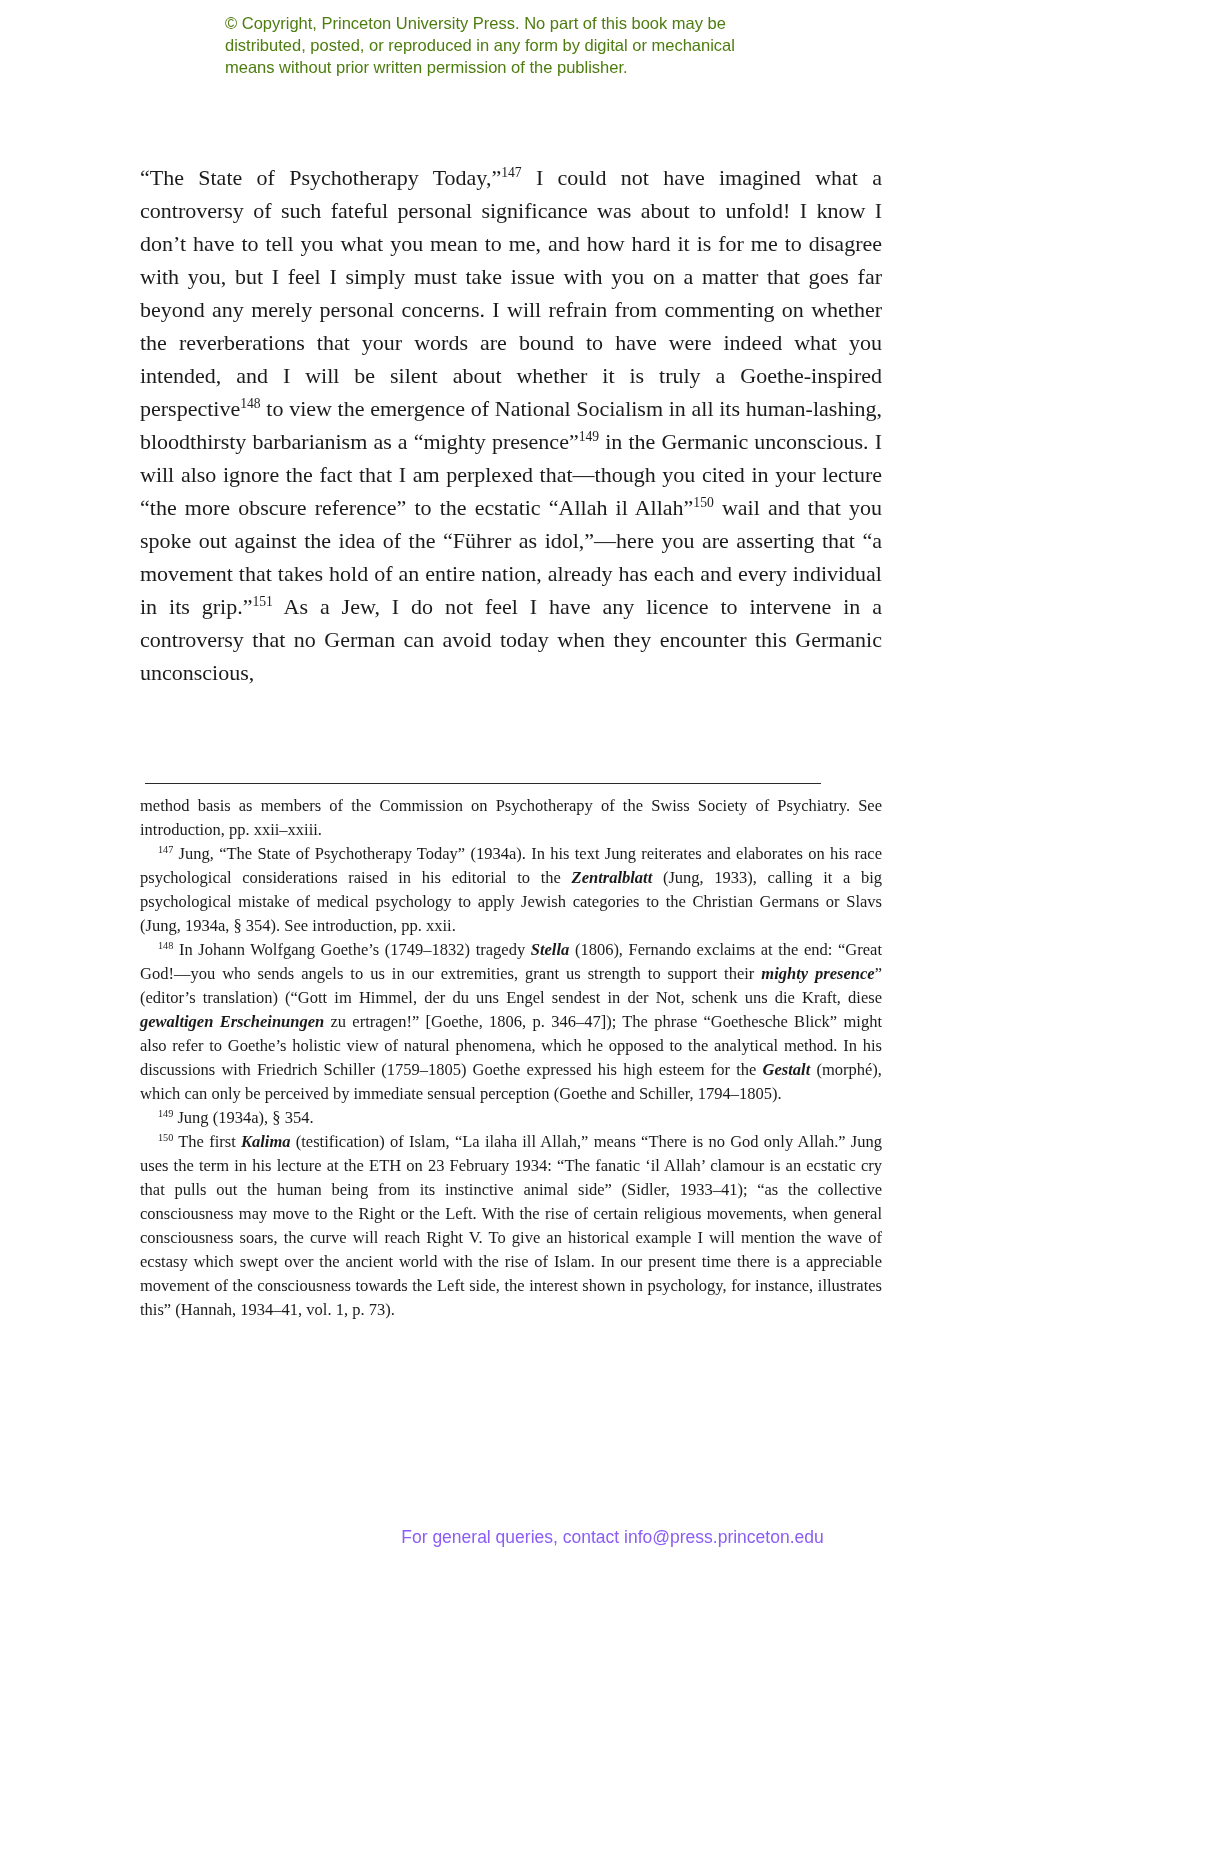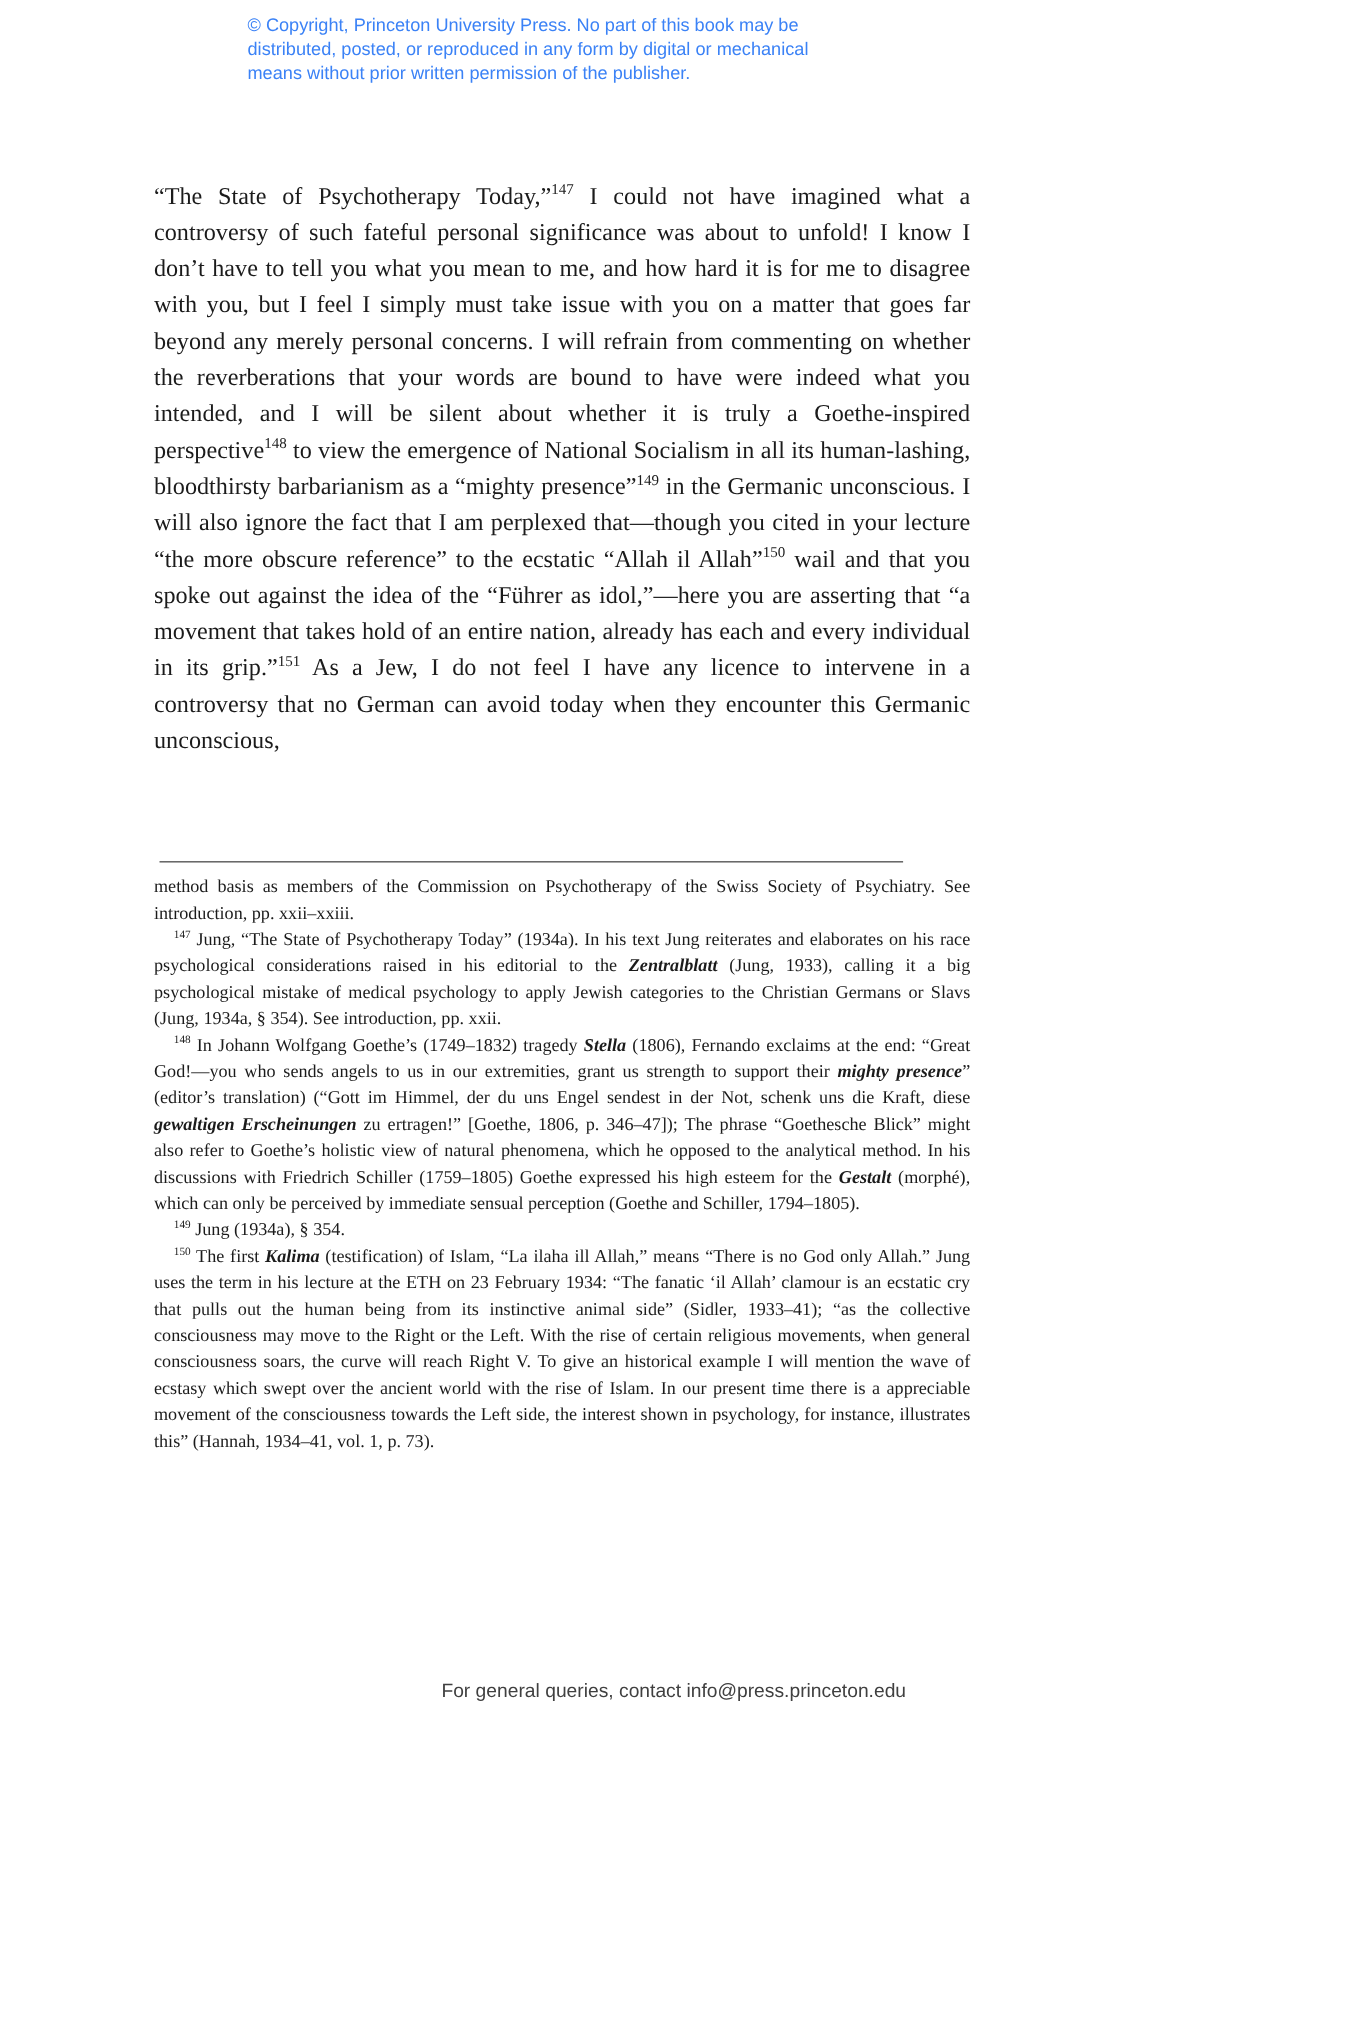--- a/index.html
+++ b/index.html
@@ -18,21 +18,21 @@
   }
   .copyright {
     position: absolute;
     top: 12px;
     left: 225px;
     width: 620px;
     font-family: "Liberation Sans", sans-serif;
     font-size: 16.5px;
     line-height: 22px;
     white-space: pre-line;
-    color: #3b82f6;
+    color: #4d7c0f;
   }
   .running-head {
     position: absolute;
     top: 104px;
     left: 140px;
     width: 741px;
     text-align: right;
     font-family: "Liberation Serif", serif;
     font-size: 21px;
     color: #1b1b1b;
@@ -89,21 +89,21 @@
     text-indent: 18px;
   }
   .page-footer {
     position: absolute;
     top: 1527px;
     left: 0;
     width: 1225px;
     text-align: center;
     font-family: "Liberation Sans", sans-serif;
     font-size: 17.5px;
-    color: #404040;
+    color: #8b5cf6;
   }
 </style>
 </head>
 <body>
 
 <div class="page">
 
   <div class="copyright">© Copyright, Princeton University Press. No part of this book may be
 distributed, posted, or reproduced in any form by digital or mechanical
 means without prior written permission of the publisher.</div>

